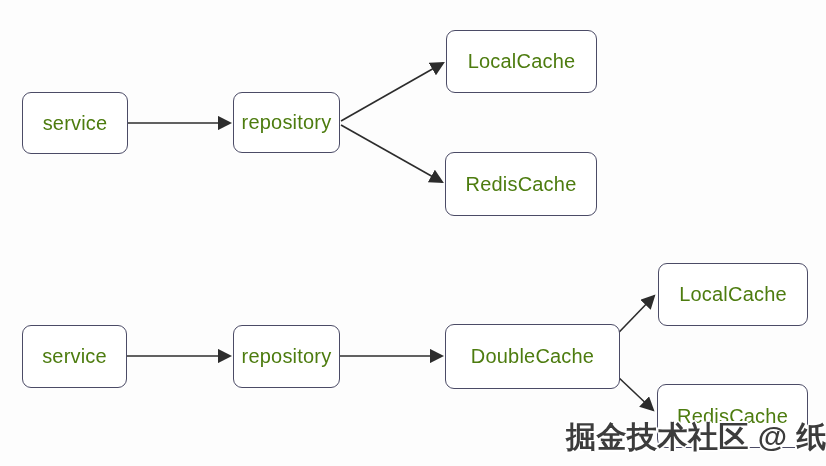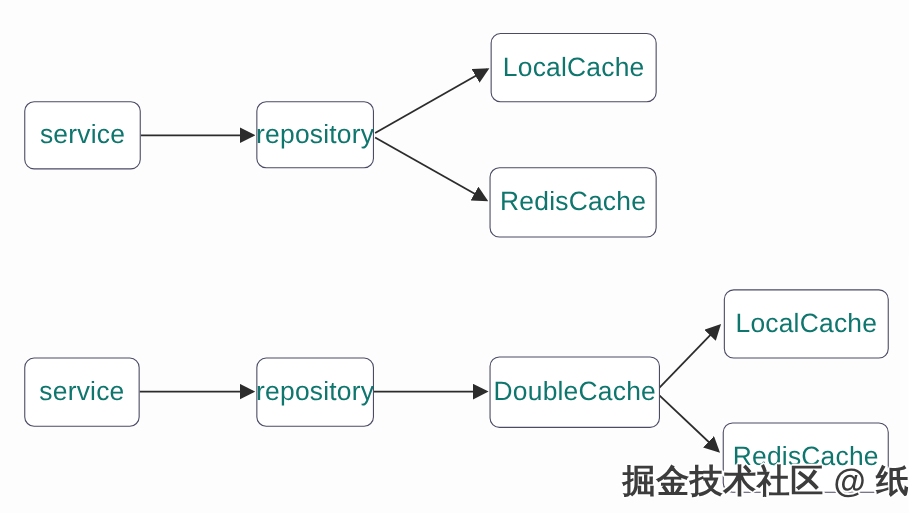--- a/index.html
+++ b/index.html
@@ -17,22 +17,22 @@
   }
   .node {
     position: absolute;
     box-sizing: border-box;
     background: #ffffff;
     border: 1.5px solid #4b4b66;
     border-radius: 9px;
     display: flex;
     align-items: center;
     justify-content: center;
-    font-size: 24px;
-    color: #0f766e;
+    font-size: 20px;
+    color: #4d7c0f;
     letter-spacing: 0.2px;
   }
   .edges {
     position: absolute;
     top: 0;
     left: 0;
     width: 826px;
     height: 466px;
     pointer-events: none;
   }
@@ -53,21 +53,21 @@
       -1px 1px 0 #ffffff, 1px 1px 0 #ffffff;
   }
   
   .d1-service     { left: 22px;  top: 92px;  width: 106px; height: 62px; }
   .d1-repository  { left: 233px; top: 92px;  width: 107px; height: 61px; }
   .d1-localcache  { left: 446px; top: 30px;  width: 151px; height: 63px; }
   .d1-rediscache  { left: 445px; top: 152px; width: 152px; height: 64px; }
   
   .d2-service     { left: 22px;  top: 325px; width: 105px; height: 63px; }
   .d2-repository  { left: 233px; top: 325px; width: 107px; height: 63px; }
-  .d2-doublecache { left: 445px; top: 324px; width: 155px; height: 65px; }
+  .d2-doublecache { left: 445px; top: 324px; width: 175px; height: 65px; }
   .d2-localcache  { left: 658px; top: 263px; width: 150px; height: 63px; }
   .d2-rediscache  { left: 657px; top: 384px; width: 151px; height: 64px; }
 </style>
 </head>
 <body>
 
 <div class="canvas">
 
   <svg class="edges" viewBox="0 0 826 466" xmlns="http://www.w3.org/2000/svg">
     <defs>

